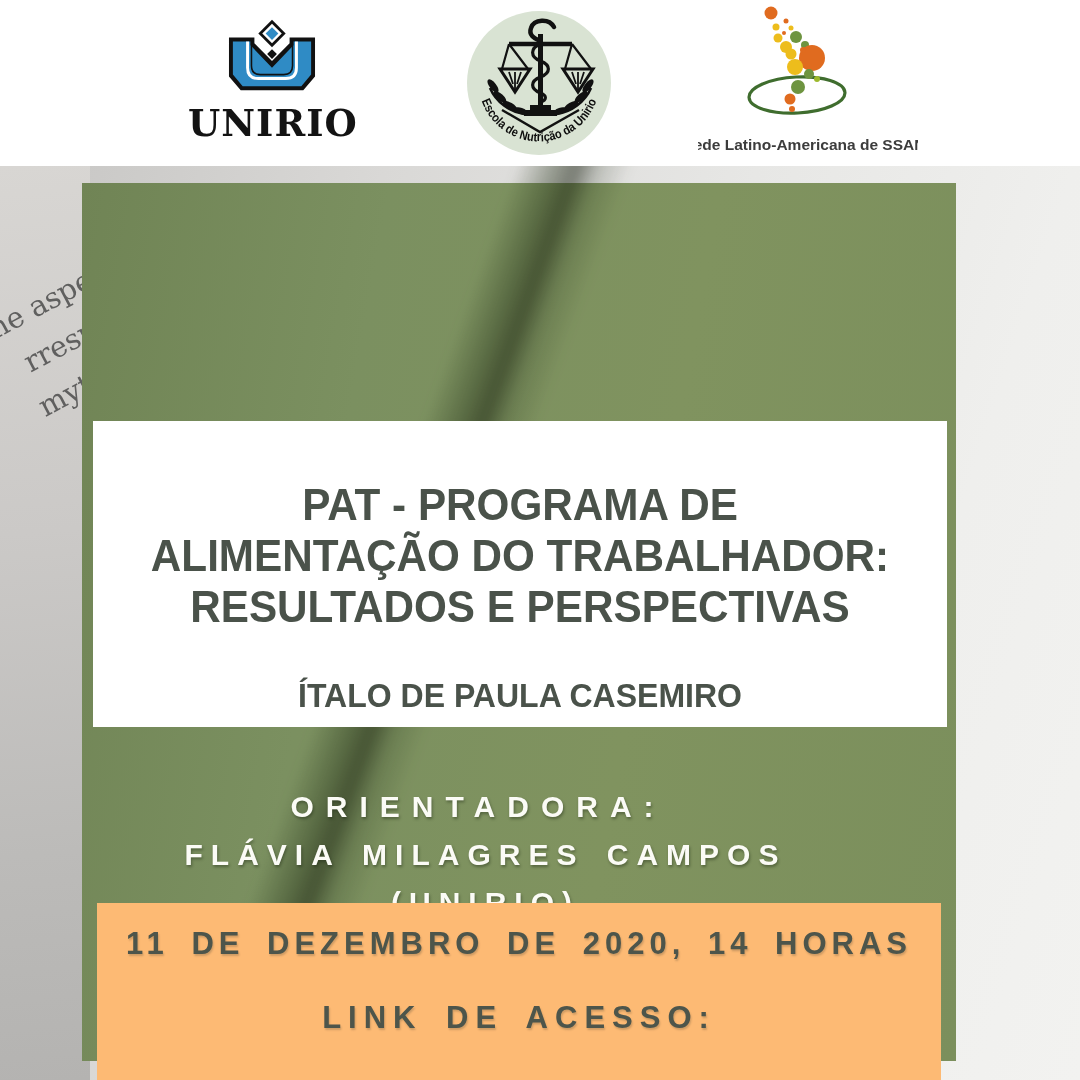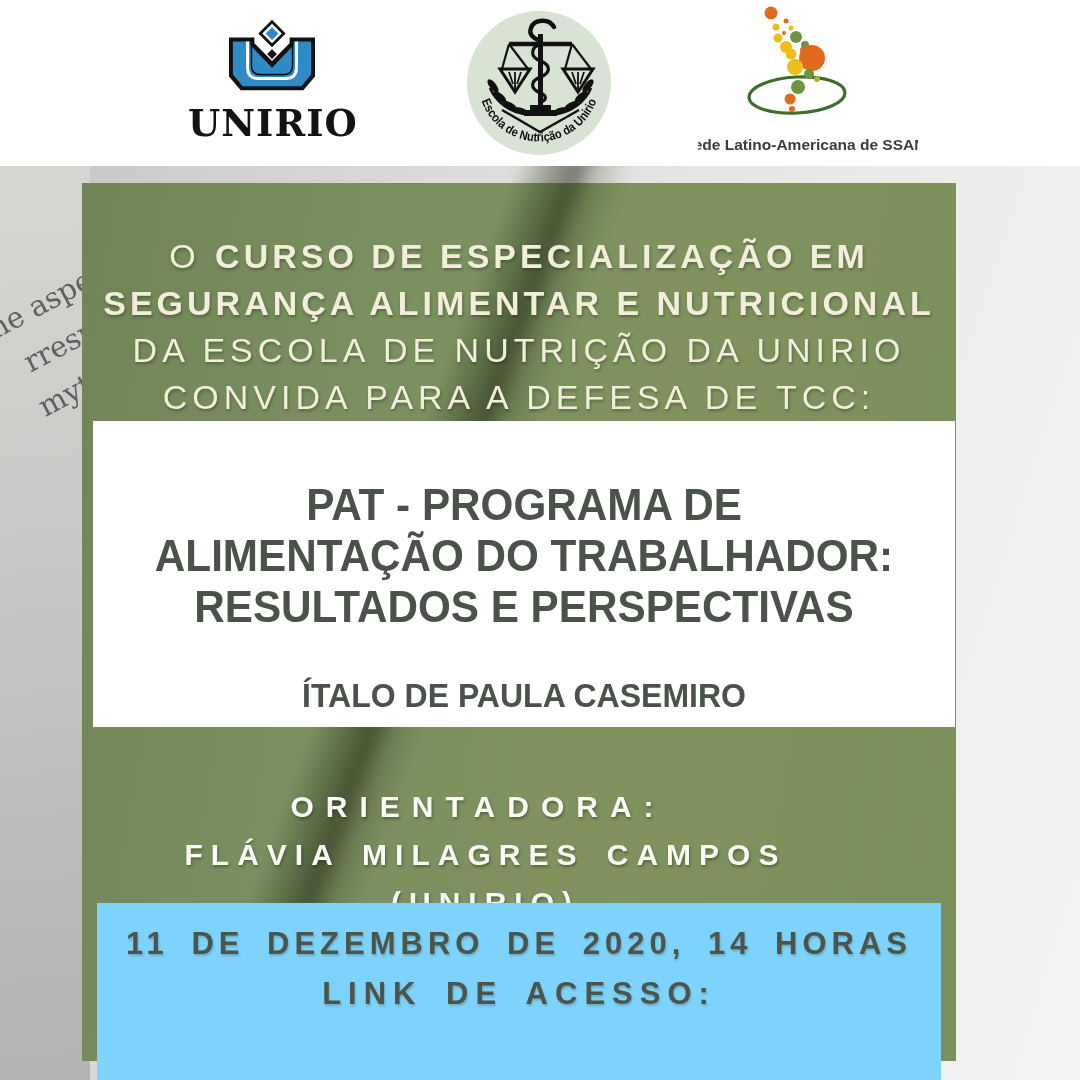--- a/index.html
+++ b/index.html
@@ -46,47 +46,47 @@
   }
   
   .invite{
     position:absolute;left:82px;top:233px;width:874px;z-index:3;
     text-align:center;color:#f1efd9;font-size:34px;line-height:47px;
     letter-spacing:4px;text-shadow:1px 2px 3px rgba(20,30,12,.35);
   }
   .invite .bold{font-weight:700;}
   .invite .light{font-weight:400;letter-spacing:5px;}
   
-  .box1{position:absolute;left:93px;top:421px;width:854px;height:306px;background:#ffffff;z-index:3;padding-left:8px;}
+  .box1{position:absolute;left:93px;top:421px;width:854px;height:306px;background:#ffffff;z-index:3;}
   .box1-title{
     position:absolute;left:0;top:58px;width:100%;text-align:center;
     font-weight:700;font-size:44px;line-height:51px;color:#4a524a;
     transform:scaleX(.96);letter-spacing:0;
   }
   .box1-author{
     position:absolute;left:0;top:256px;width:100%;text-align:center;
     font-weight:700;font-size:33px;color:#4a524a;transform:scaleX(.97);
   }
   
   .advisor{
     position:absolute;left:82px;top:783px;width:792px;z-index:3;text-align:center;
     color:#fbfbf6;font-weight:700;font-size:30px;line-height:48px;
     text-shadow:1px 2px 3px rgba(20,30,12,.4);
   }
   .advisor .lbl{letter-spacing:12px;}
   .advisor .nm{letter-spacing:8px;word-spacing:6px;margin-left:15px;}
   
-  .box2{position:absolute;left:97px;top:903px;width:844px;height:177px;background:#7dd3fc;z-index:3;}
+  .box2{position:absolute;left:97px;top:903px;width:844px;height:177px;background:#fdba74;z-index:3;}
   .box2-inner{
     position:absolute;left:0;top:16px;width:100%;text-align:center;
     color:#4d554b;font-weight:700;font-size:31px;line-height:50px;
     text-shadow:1px 2px 2px rgba(40,46,40,.22);
   }
   .box2 .l1{letter-spacing:5px;word-spacing:9px;}
-  .box2 .l2{letter-spacing:7px;word-spacing:8px;}
+  .box2 .l2{letter-spacing:7px;word-spacing:8px;margin-top:24px;}
   .box2 .l3{letter-spacing:8px;}
 </style>
 </head>
 <body>
 
 <div class="page">
 
   <div class="photo">
     <div class="book-strip">
       <div class="book-lines" id="book-lines">
@@ -187,26 +187,20 @@
           <circle cx="111" cy="74" r="5" fill="#6E9440"></circle>
           <circle cx="119" cy="79" r="3" fill="#9DB92C"></circle>
           <circle cx="100" cy="87" r="7" fill="#6E9440"></circle>
           <circle cx="92" cy="99" r="5.5" fill="#E06B1F"></circle>
           <circle cx="94" cy="109" r="3" fill="#E06B1F"></circle>
         </g>
       <text x="106" y="150" text-anchor="middle" font-family="Liberation Sans, sans-serif" font-size="15.5" font-weight="600" fill="#3c3c3c">Rede Latino-Americana de SSAN</text>
     </svg>
   </div>
 
-  <div class="invite">
-    <div><span class="light">O </span><span class="bold">CURSO DE ESPECIALIZAÇÃO EM</span></div>
-    <div class="bold">SEGURANÇA ALIMENTAR E NUTRICIONAL</div>
-    <div class="light">DA ESCOLA DE NUTRIÇÃO DA UNIRIO</div>
-    <div class="light">CONVIDA PARA A DEFESA DE TCC:</div>
-  </div>
 
   <div class="box1">
     <div class="box1-title">
       <div>PAT - PROGRAMA DE</div>
       <div>ALIMENTAÇÃO DO TRABALHADOR:</div>
       <div>RESULTADOS E PERSPECTIVAS</div>
     </div>
     <div class="box1-author">ÍTALO DE PAULA CASEMIRO</div>
   </div>
 

